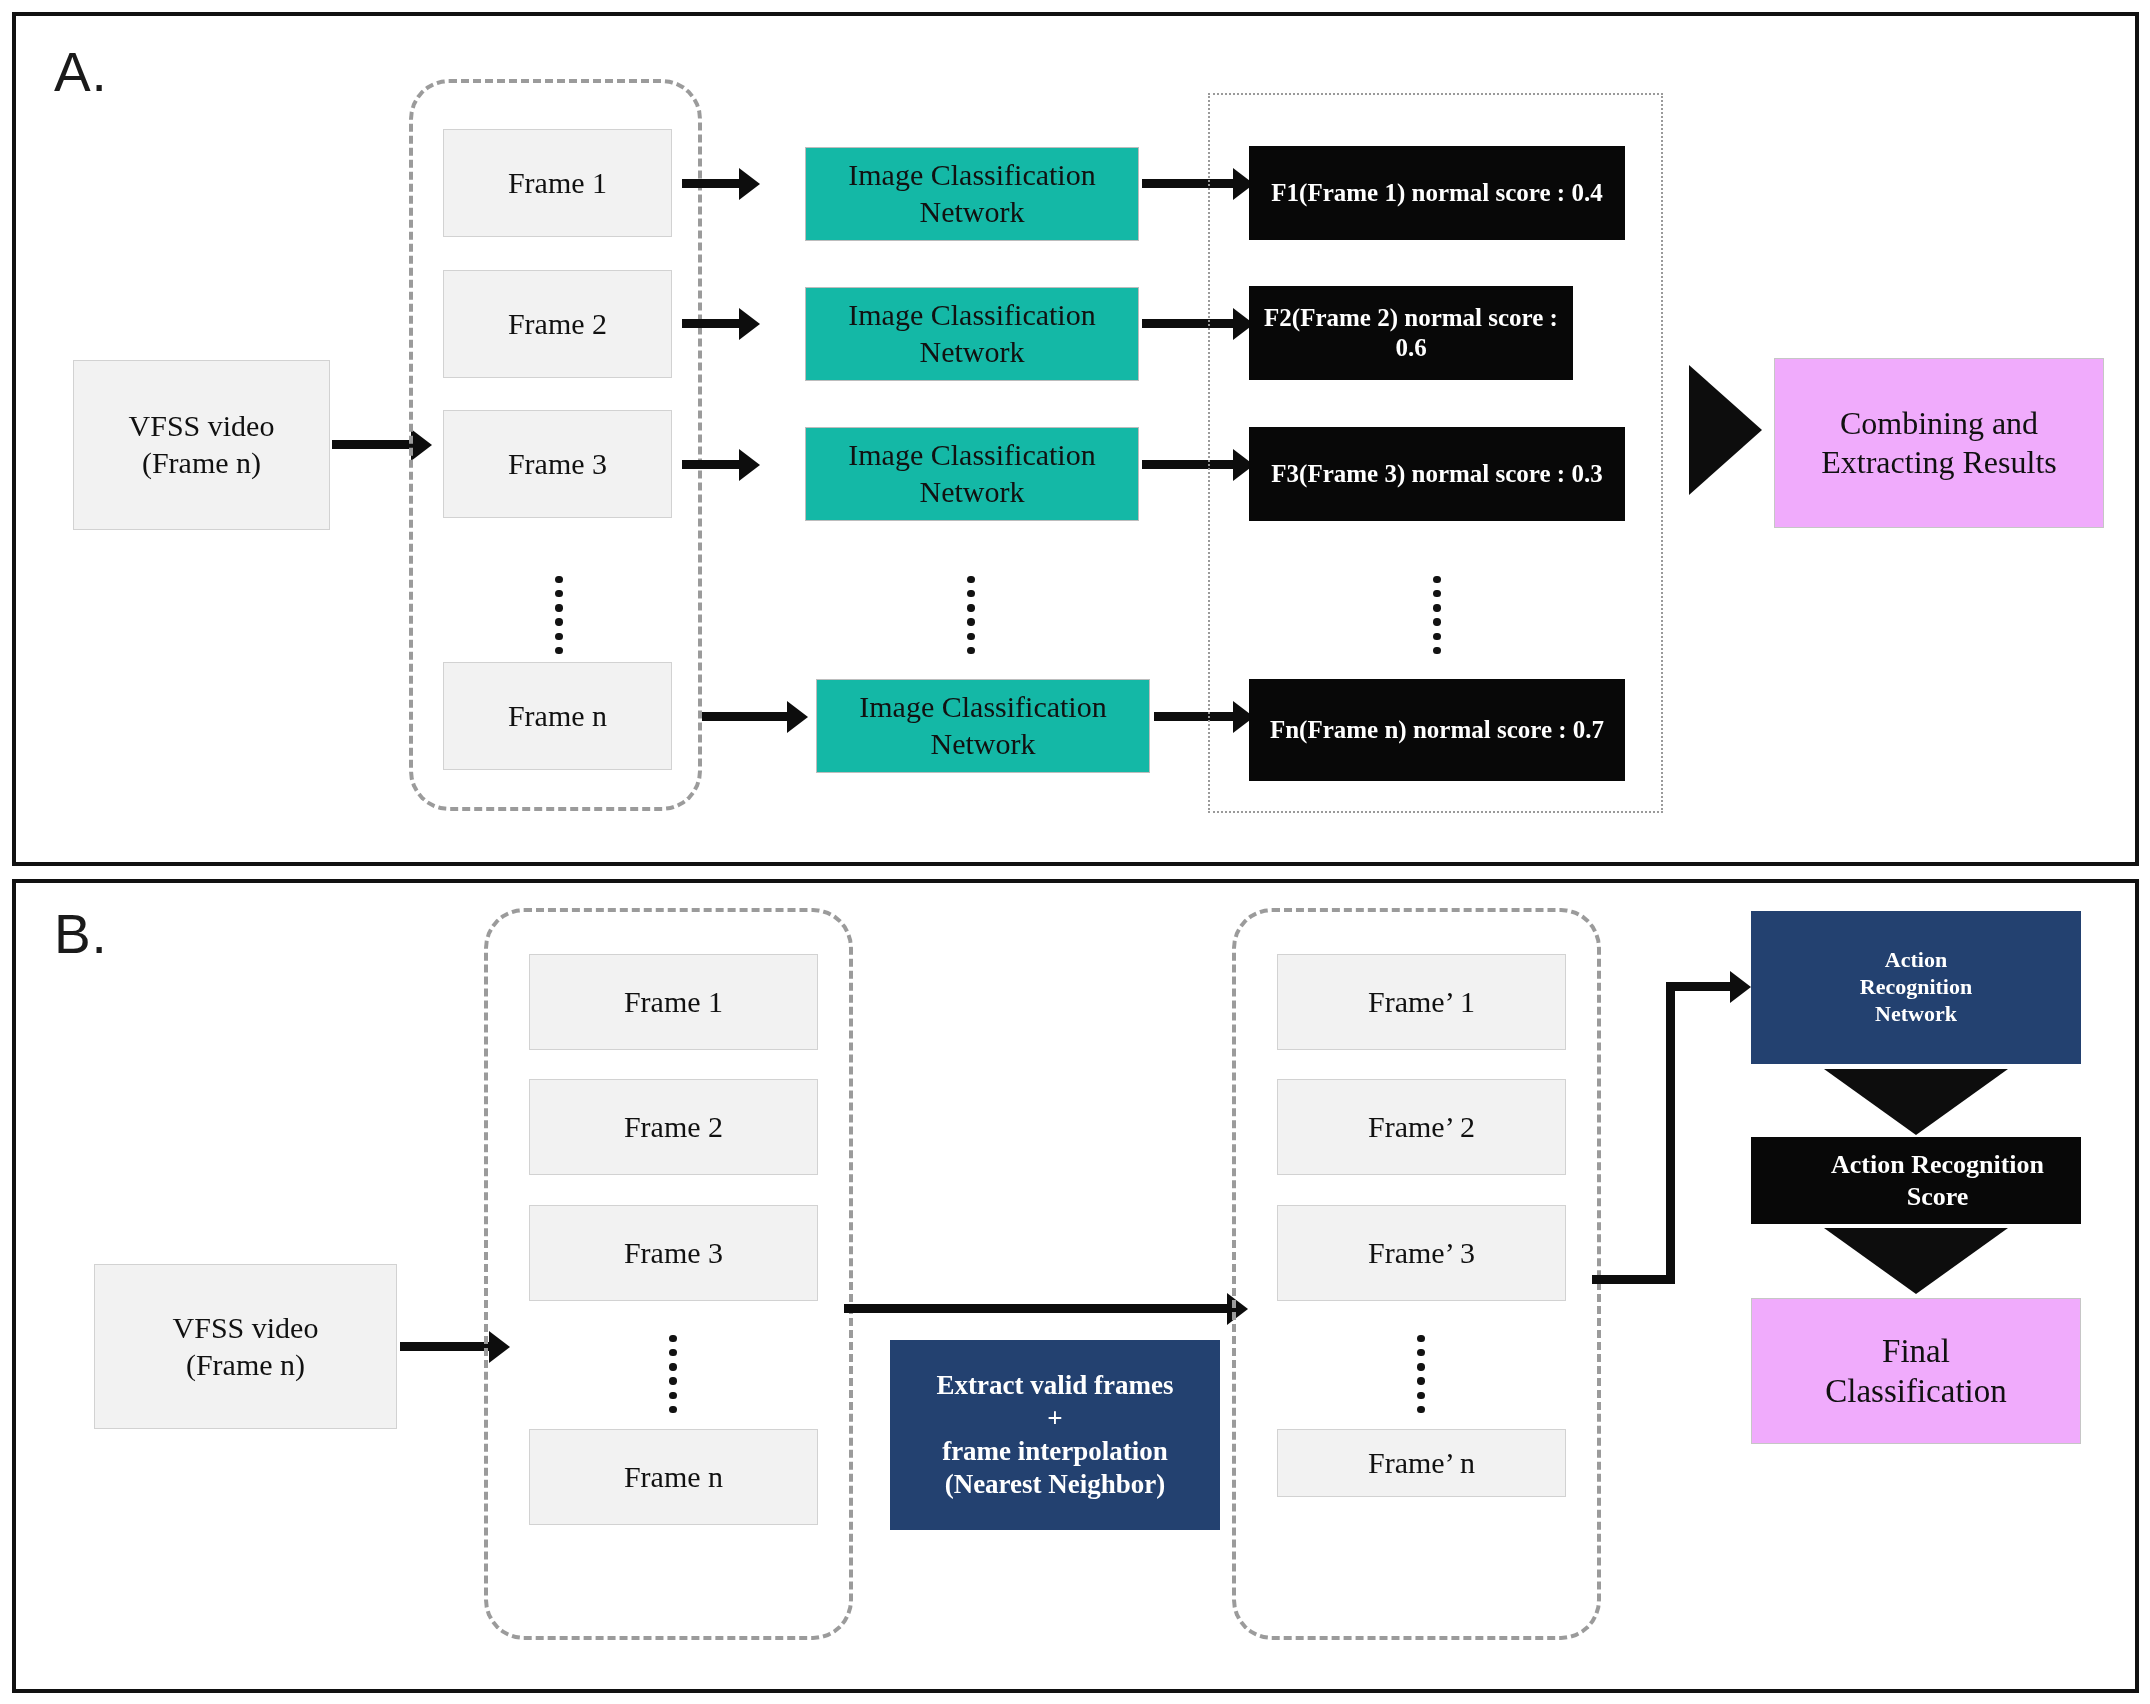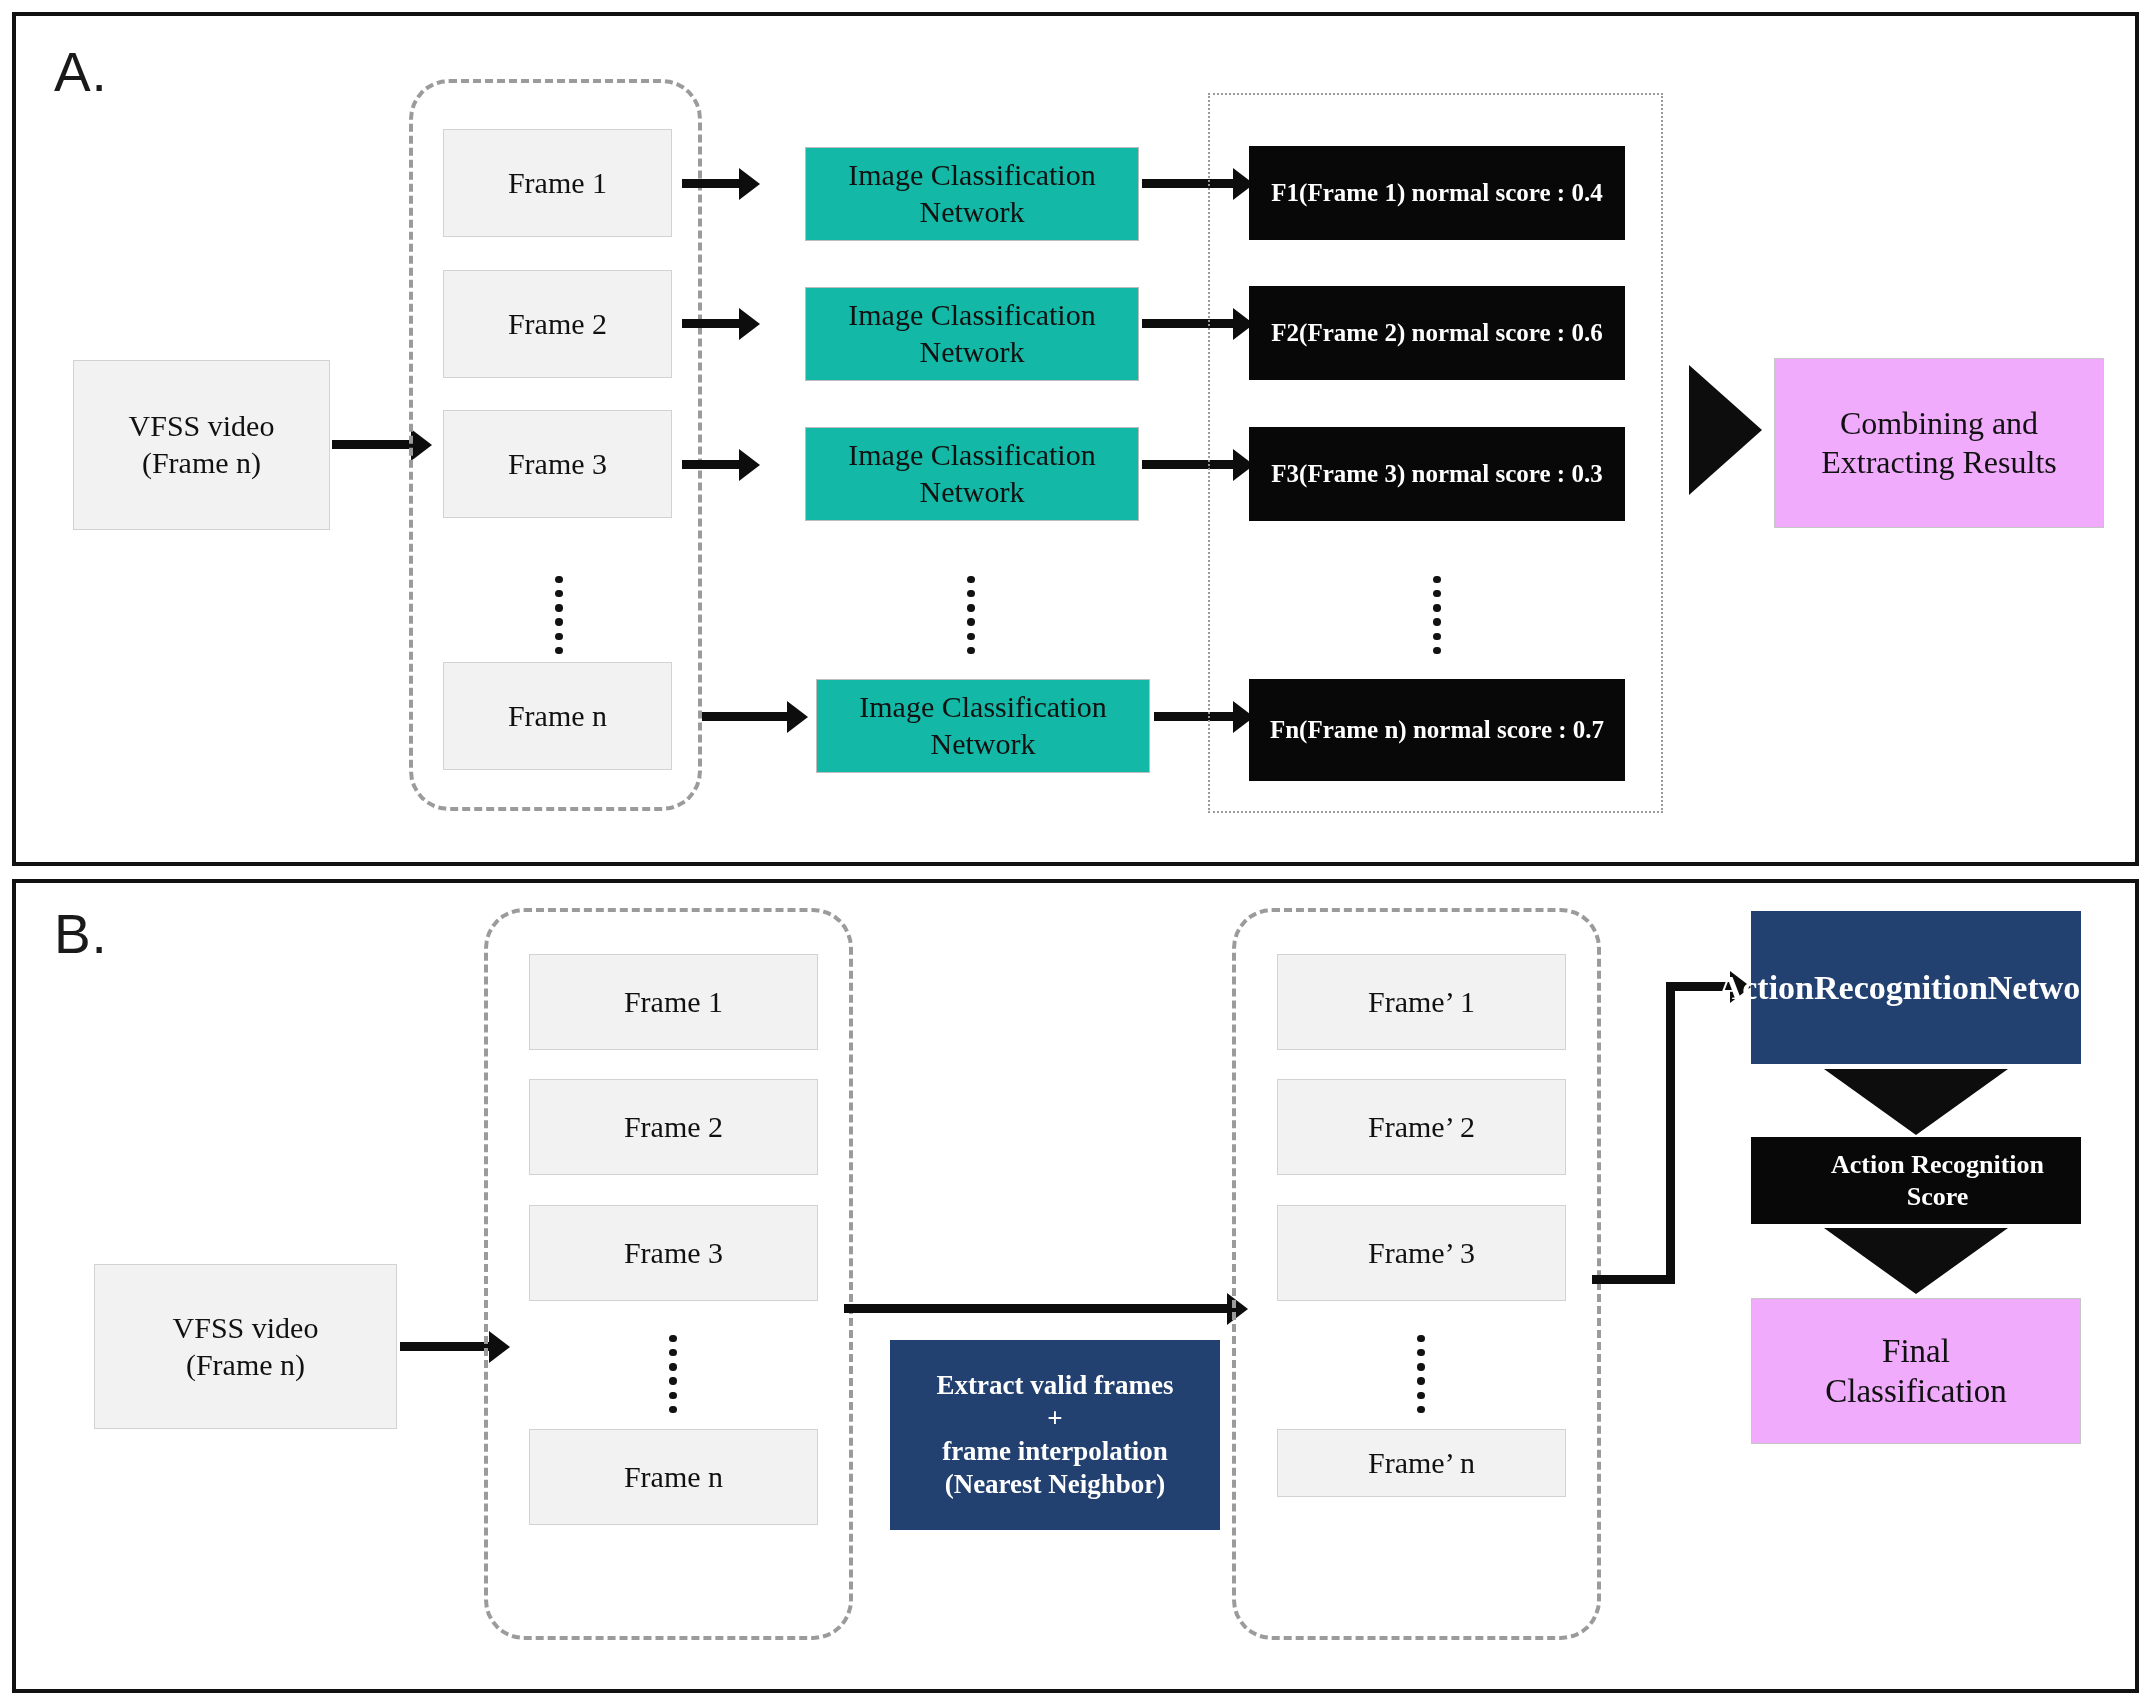--- a/index.html
+++ b/index.html
@@ -203,21 +203,21 @@
   </div>
 
   <div class="arrow-h" style="left:1126px; top:163px; width:92px;"></div>
   <div class="arrow-h" style="left:1126px; top:303px; width:92px;"></div>
   <div class="arrow-h" style="left:1126px; top:444px; width:92px;"></div>
   <div class="arrow-h" style="left:1138px; top:696px; width:80px;"></div>
 
   <div class="dotted-group" style="left:1192px; top:77px; width:455px; height:720px;"></div>
 
   <div class="node black-box" style="left:1233px; top:130px; width:376px; height:94px;">F1(Frame 1) normal score : 0.4</div>
-  <div class="node black-box" style="left:1233px; top:270px; width:376px; height:94px;">F2(Frame 2) normal score : 0.6</div>
+  <div class="node black-box" style="left:1233px; top:270px; width:324px; height:94px;">F2(Frame 2) normal score : 0.6</div>
   <div class="node black-box" style="left:1233px; top:411px; width:376px; height:94px;">F3(Frame 3) normal score : 0.3</div>
   <div class="node black-box" style="left:1233px; top:663px; width:376px; height:102px;">Fn(Frame n) normal score : 0.7</div>
 
   <div class="vdots" style="left:1417px; top:560px; width:8px; height:78px;">
     <i></i>
       <i></i>
       <i></i>
       <i></i>
       <i></i>
       <i></i>
@@ -281,21 +281,21 @@
       <i></i>
       <i></i>
       <i></i>
       <i></i>
   </div>
 
   <div class="line-h" style="left:1576px; top:392px; width:82px;"></div>
   <div class="line-v" style="left:1650px; top:102px; width:8.6px; height:299px;"></div>
   <div class="arrow-h" style="left:1650px; top:99px; width:65px;"></div>
 
-  <div class="node blue-box" style="left:1735px; top:28px; width:330px; height:153px; flex-direction:row; font-size:34px;">
+  <div class="node blue-box" style="left:1735px; top:28px; width:330px; height:153px; flex-direction:column; font-size:22px;">
     <span>Action</span>
     <span>Recognition</span>
     <span>Network</span>
   </div>
 
   <div class="down-arrow" style="left:1808px; top:186px;"></div>
 
   <div class="node black-box" style="left:1735px; top:254px; width:330px; height:87px; flex-direction:column; font-size:26px;padding-left:43px;">
     <span>Action Recognition</span>
     <span>Score</span>

